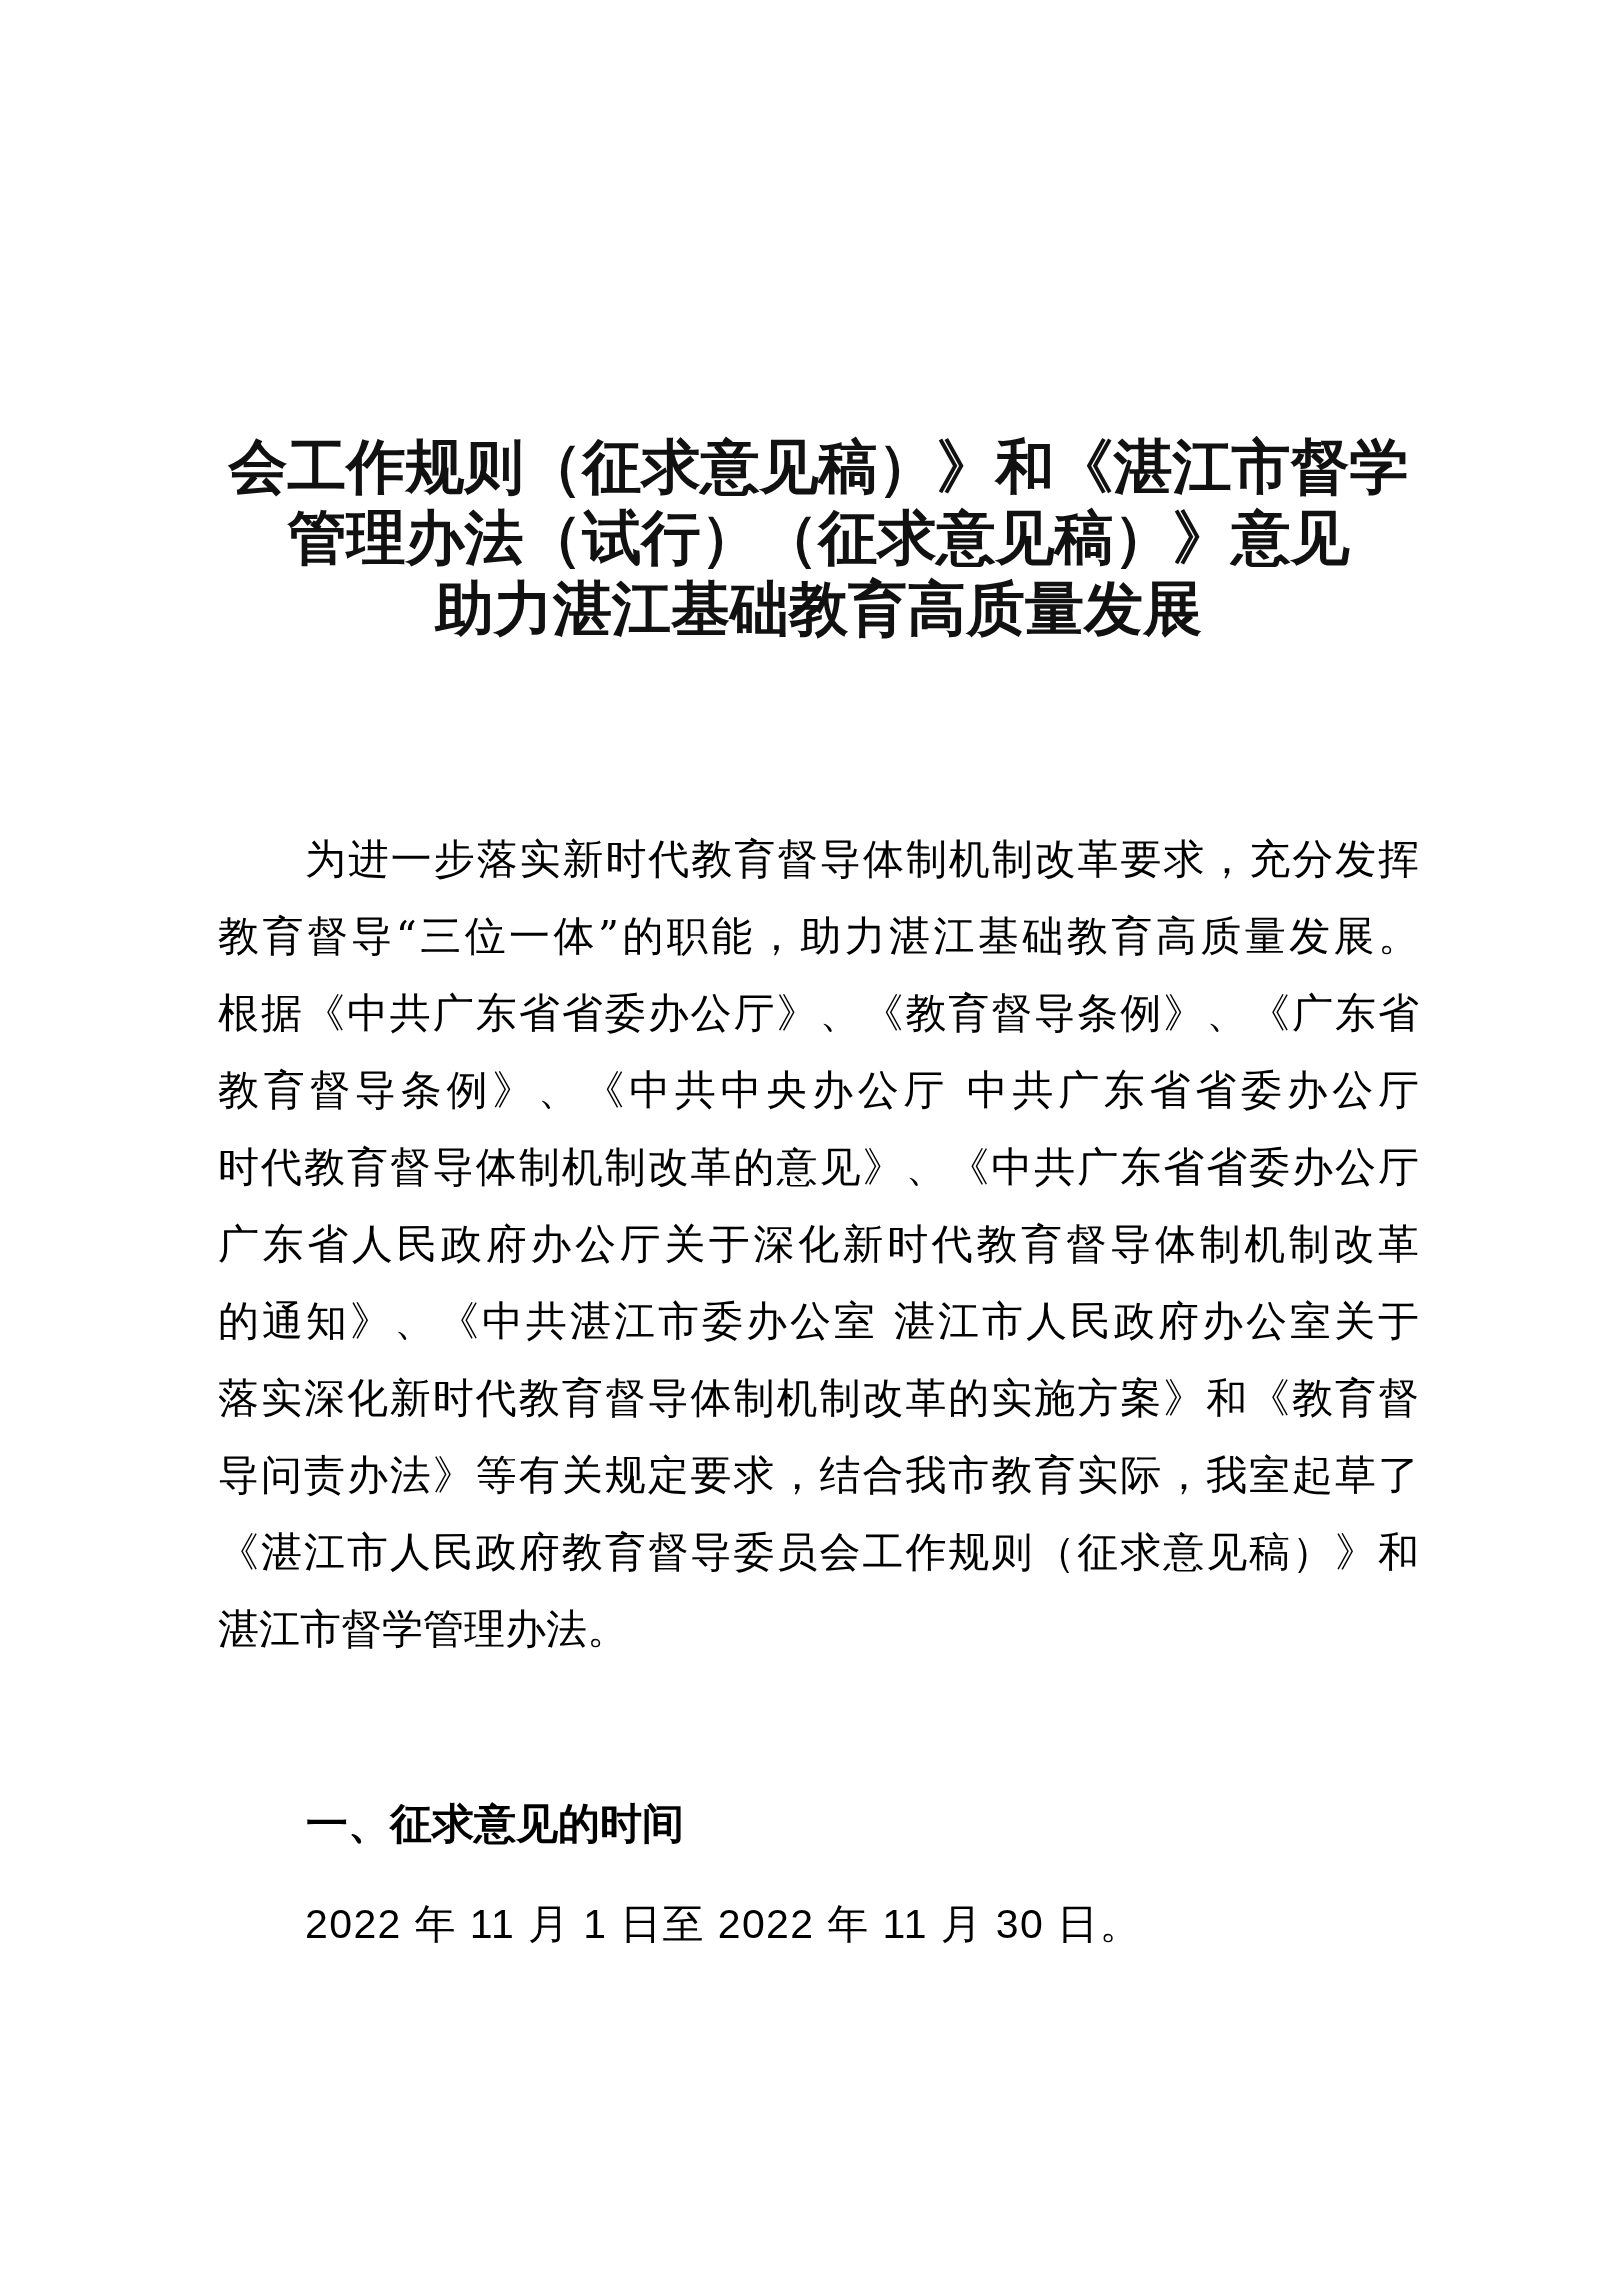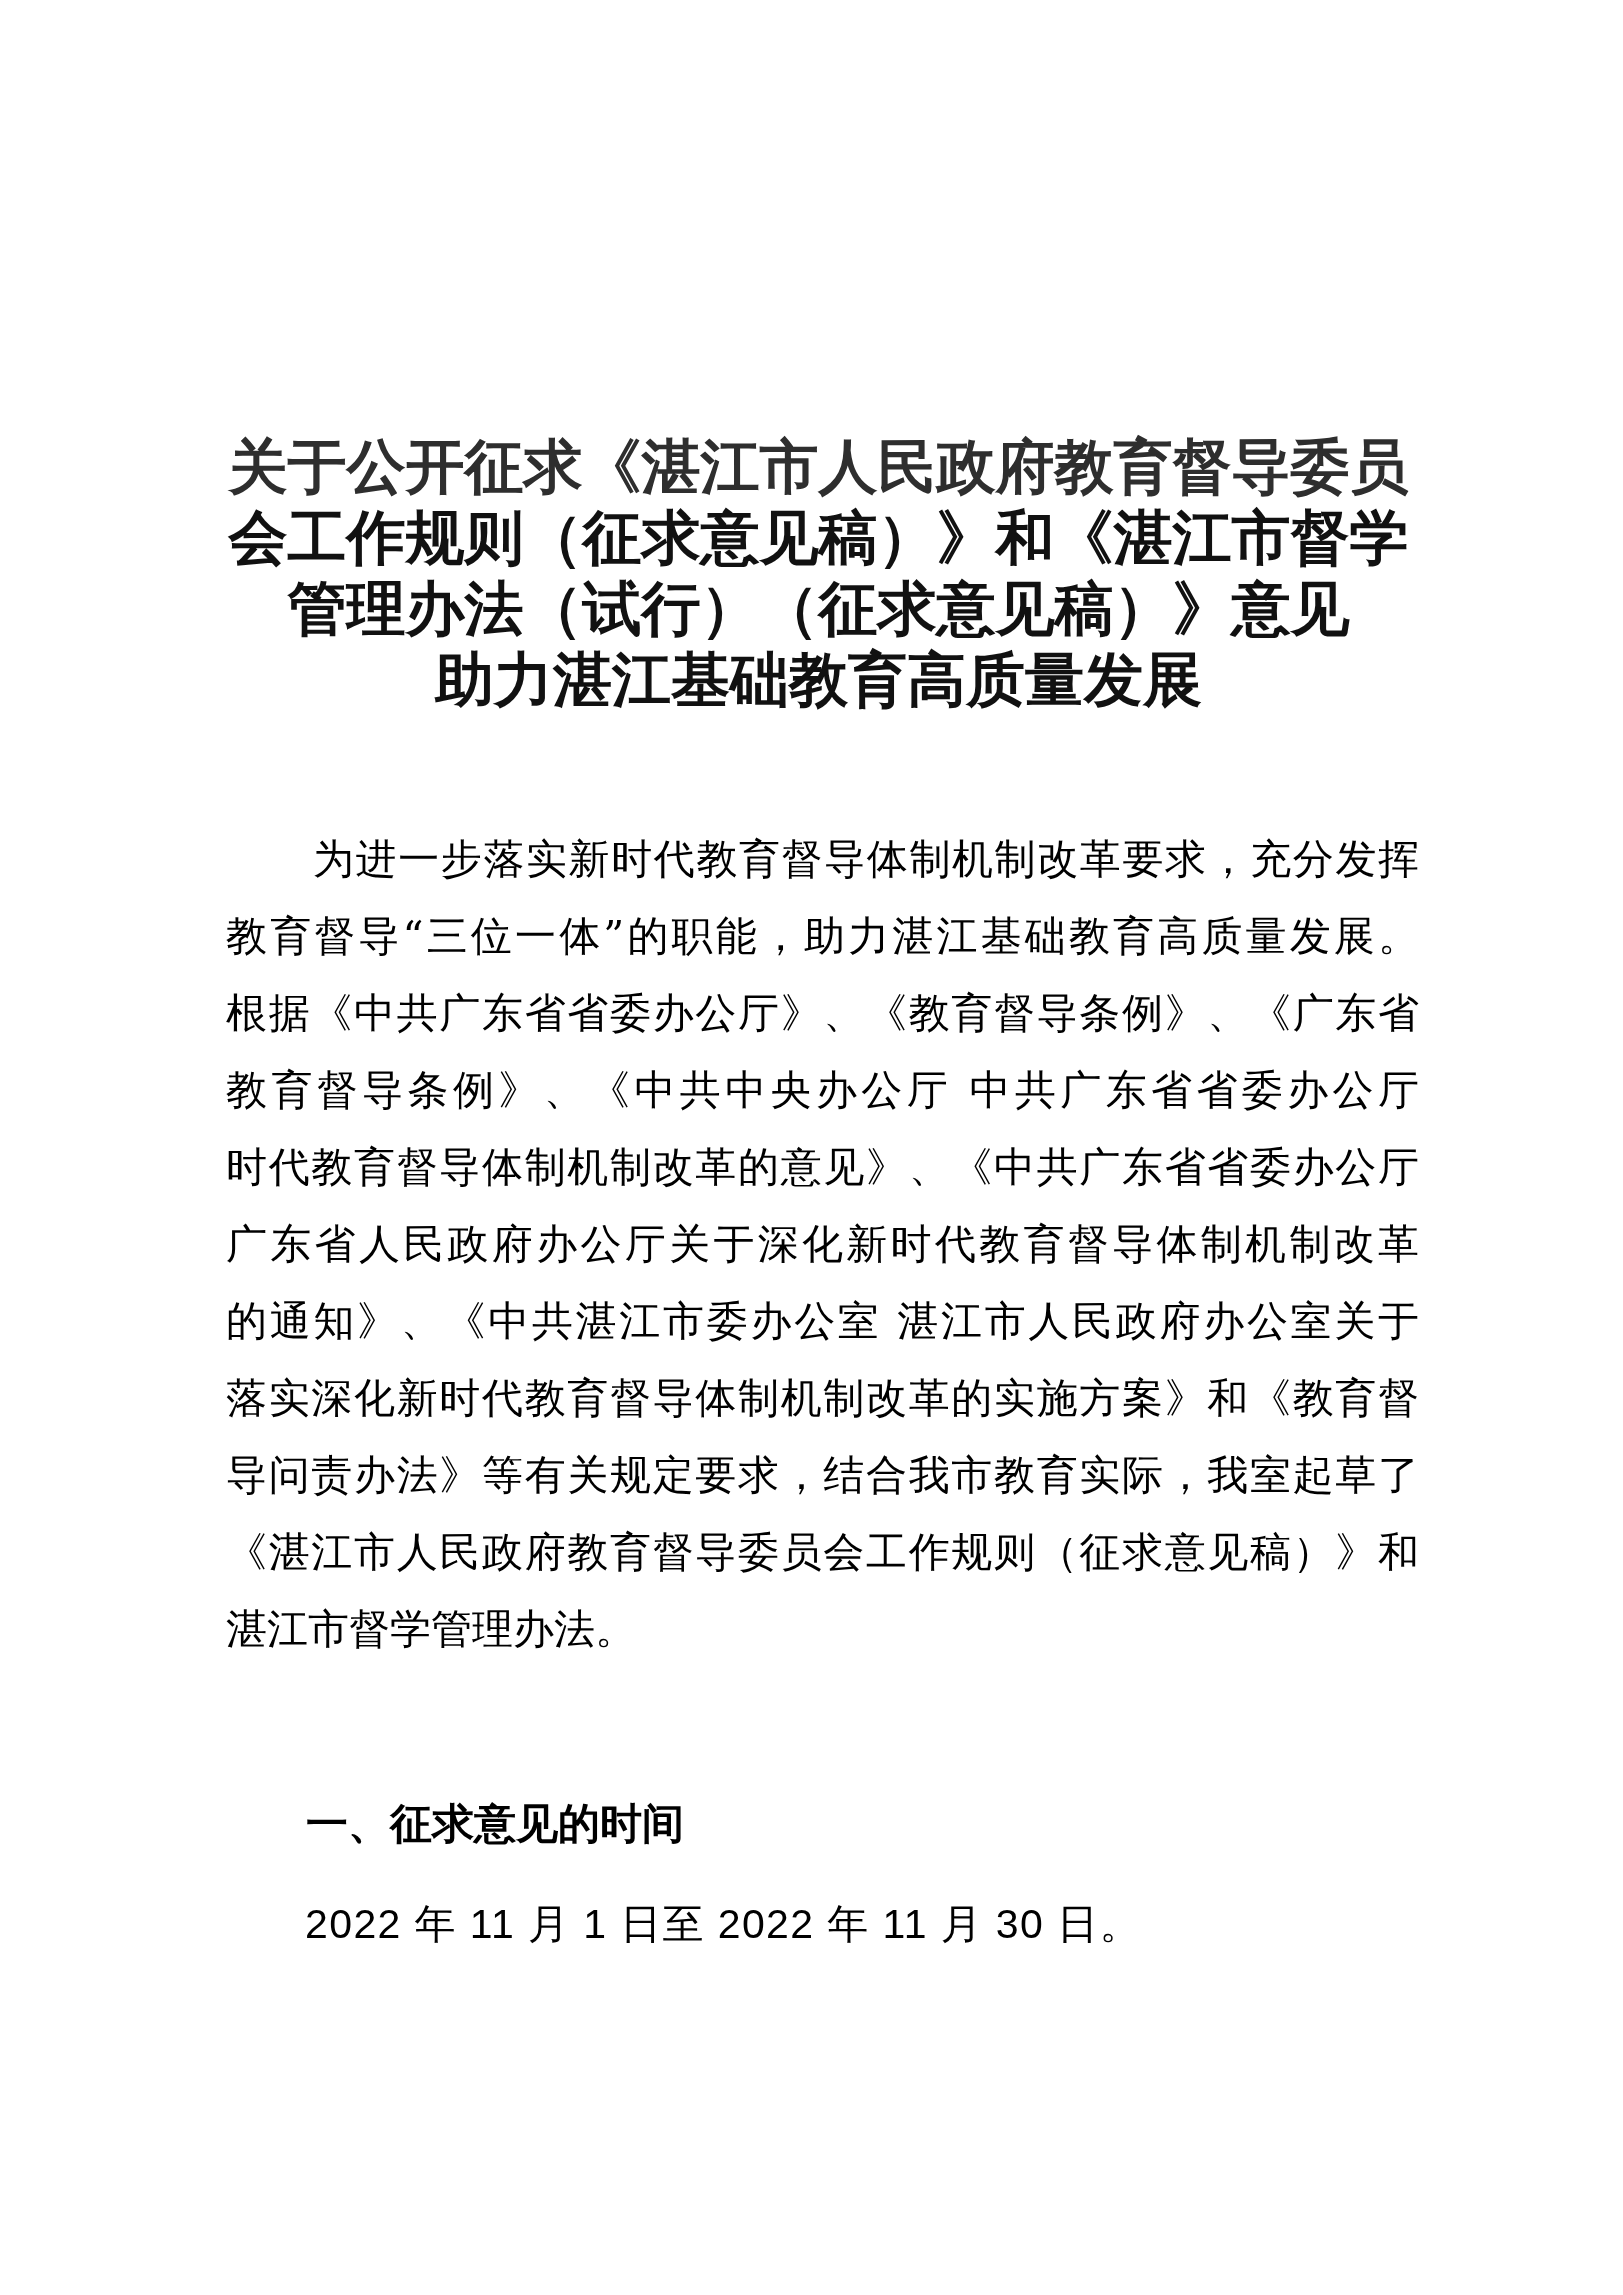--- a/index.html
+++ b/index.html
@@ -49,21 +49,20 @@
       line-height: 77px;
       color: #000;
     }
     .body-text .bline {
       display: block;
       white-space: nowrap;
       text-align: justify;
       text-align-last: justify;
       height: 77px;
       font-weight: 300;
-      margin-left: 8px;
     }
     .body-text .bline.indent { padding-left: 87px; }
     .body-text .bline.last { text-align-last: left; }
     .section-heading {
       position: absolute;
       left: 306px;
       top: 1786px;
       font-family: "DejaVu Sans", "Liberation Sans", sans-serif;
       font-weight: bold;
       font-size: 42px;
@@ -82,21 +81,20 @@
       white-space: nowrap;
       letter-spacing: 1.4px;
     }
   </style>
 </head>
 <body>
 
 <div class="page">
 
   <div class="title">
-    <span class="tline first">关于公开征求《湛江市人民政府教育督导委员</span>
     <span class="tline">会工作规则（征求意见稿）》和《湛江市督学</span>
     <span class="tline">管理办法（试行）（征求意见稿）》意见</span>
     <span class="tline">助力湛江基础教育高质量发展</span>
   </div>
 
   <div class="body-text">
     <span class="bline indent">为进一步落实新时代教育督导体制机制改革要求，充分发挥</span>
     <span class="bline">教育督导“三位一体”的职能，助力湛江基础教育高质量发展。</span>
     <span class="bline">根据《中共广东省省委办公厅》、《教育督导条例》、《广东省</span>
     <span class="bline">教育督导条例》、《中共中央办公厅 中共广东省省委办公厅</span>

